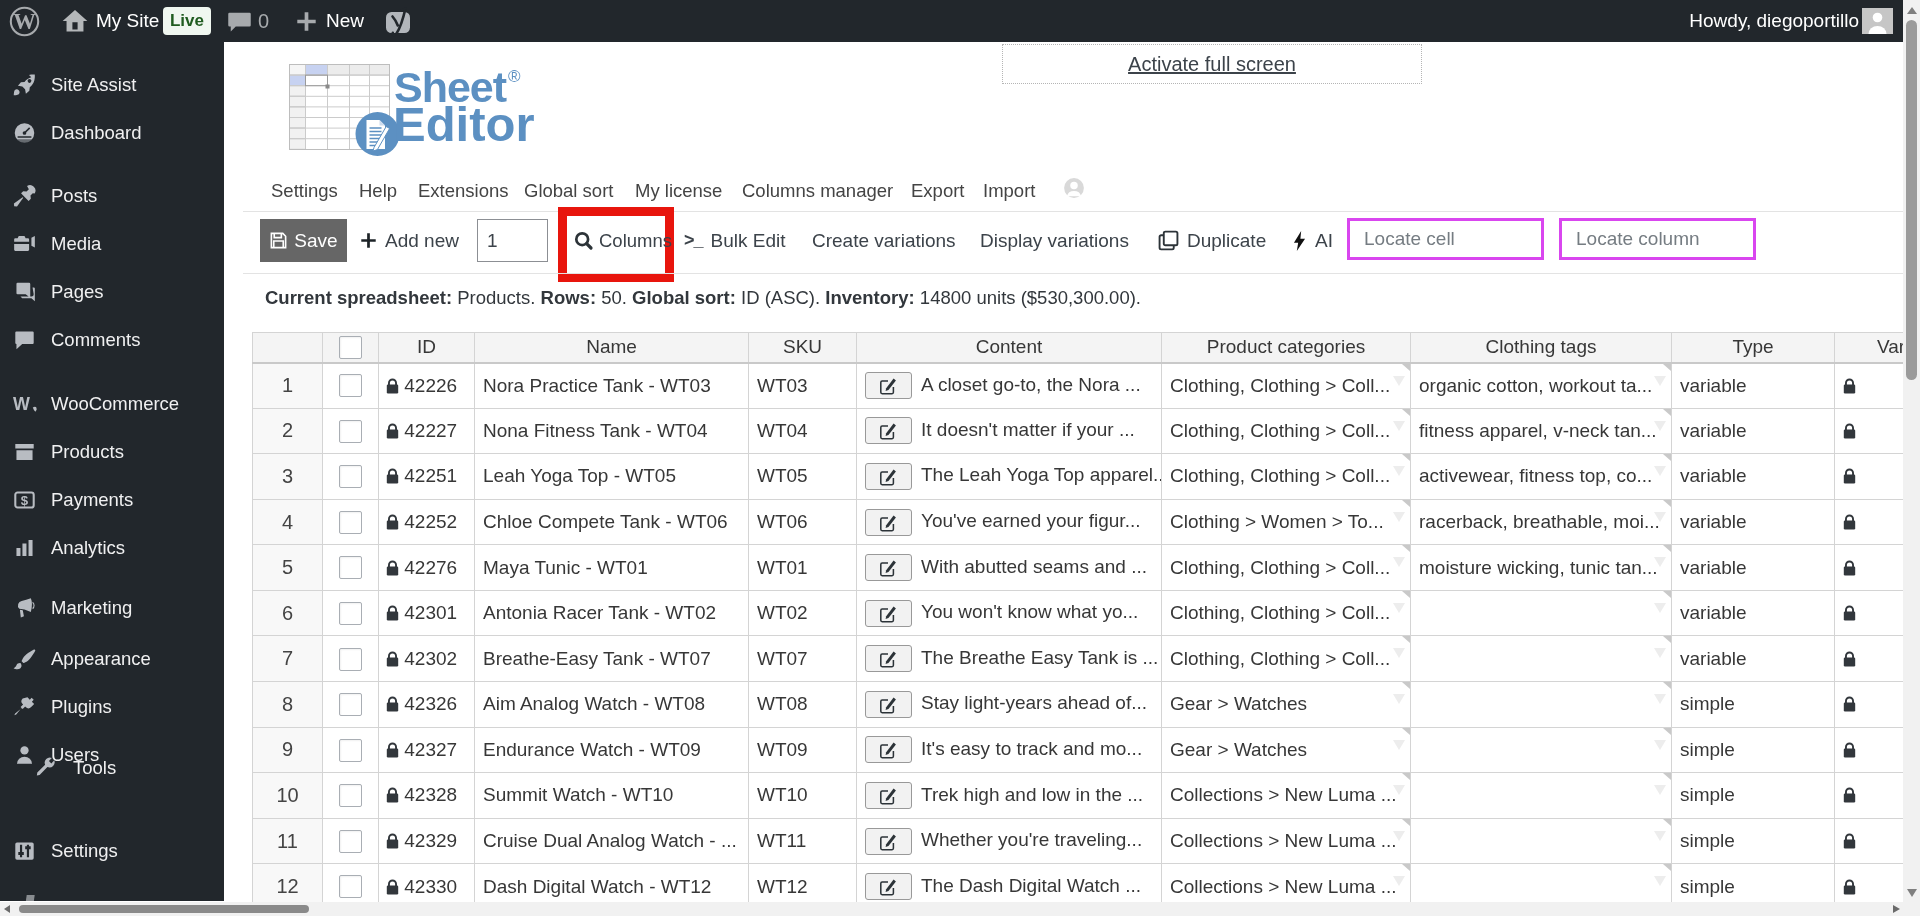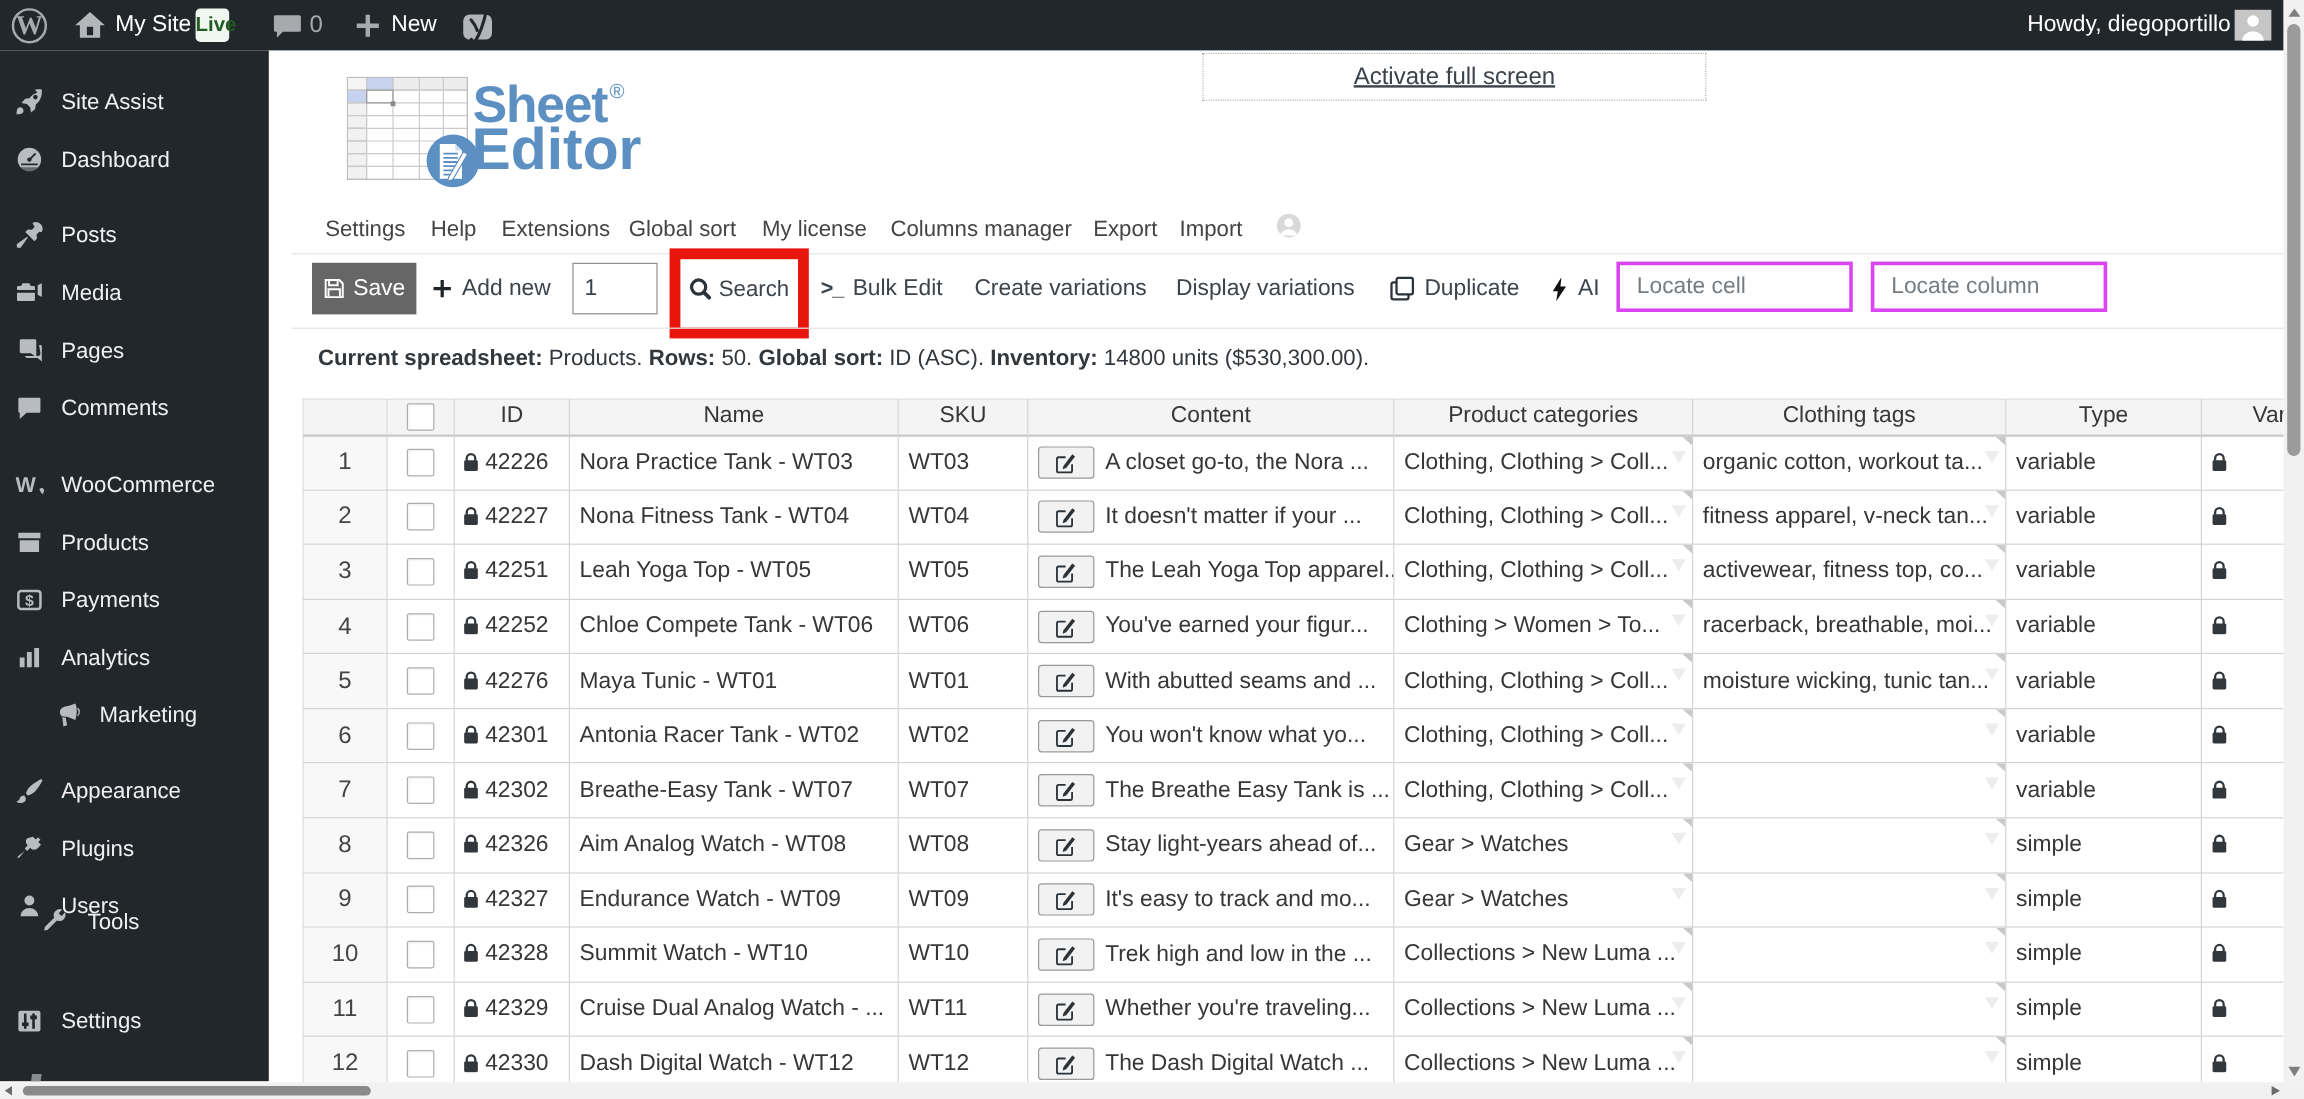--- a/index.html
+++ b/index.html
@@ -3,21 +3,21 @@
 <meta charset="utf-8">
 <style>
 * { margin:0; padding:0; box-sizing:border-box; }
 html,body { width:1920px; height:916px; overflow:hidden; font-family:"Liberation Sans",sans-serif; background:#fff; }
 .abs { position:absolute; }
 
 #adminbar { position:absolute; left:0; top:0; width:1903px; height:42px; background:#22272c; color:#f0f0f1; }
 #adminbar .itm { position:absolute; top:0; height:42px; display:flex; align-items:center; }
 .ab-txt { font-size:19px; color:#fff; }
 .ab-gray { color:#a7aaad; }
-#livebadge { position:absolute; left:163px; top:7px; width:28px; height:28px; background:#f0f7f0; color:#205c20; font-size:17px; font-weight:bold; border-radius:4px; text-align:center; line-height:28px; }
+#livebadge { position:absolute; left:163px; top:7px; width:48px; height:28px; background:#f0f7f0; color:#205c20; font-size:17px; font-weight:bold; border-radius:4px; text-align:center; line-height:28px; }
 
 #sidebar { position:absolute; left:0; top:42px; width:224px; height:859px; background:#22272c; overflow:hidden; }
 .mi { position:absolute; left:0; width:224px; height:48px; }
 .mi svg { position:absolute; left:13px; top:50%; transform:translateY(-50%); }
 .mi .t { position:absolute; left:51px; top:50%; transform:translateY(-50%); font-size:18.5px; color:#f0f0f1; white-space:nowrap; }
 #fsbox { position:absolute; left:1002px; top:44px; width:420px; height:40px; border:1px dotted #b5b5b5; text-align:center; line-height:38px; font-size:20px; color:#3c434a; }
 #fsbox span { text-decoration:underline; }
 
 #nav { position:absolute; left:0; top:180px; height:22px; font-size:18.5px; color:#444; white-space:nowrap; }
 #nav span { position:absolute; top:0; }
@@ -174,21 +174,21 @@
         <text x="10" y="14.3" text-anchor="middle" font-size="11.5" font-weight="bold" fill="#b8bcc2" font-family="Liberation Sans,sans-serif">$</text>
       </svg>
     <span class="t">Payments</span>
   </div>
   <div class="mi" style="top:482px;">
     <svg width="23" height="23" viewBox="0 0 20 20">
         <path fill="#b8bcc2" d="M3 10h3.5v7h-3.5zM8.2 6h3.5v11h-3.5zM13.5 3h3.5v14h-3.5z"></path>
       </svg>
     <span class="t">Analytics</span>
   </div>
-  <div class="mi" style="top:530px;margin-left:32px;">
+  <div class="mi" style="top:542px;">
     <svg width="23" height="23" viewBox="0 0 20 20">
         <path fill="#b8bcc2" d="M15.5 1.5 q2 4.5 0 12 l-5.5-2.2 -4.5-.6 q-1.8-1.8-1-4.2 q.8-2 3-2.6 l4-1zM6 11.5 l2.5.4 1 5.3 -2.7 1z"></path>
         <path fill="#b8bcc2" d="M17.3 4.5 a4.3 4.3 0 0 1 0 6.5 l-.5-1 a3 3 0 0 0 0-4.5z"></path>
       </svg>
     <span class="t">Marketing</span>
   </div>
   <div class="mi" style="top:593px;">
     <svg width="23" height="23" viewBox="0 0 20 20">
         <path fill="#b8bcc2" d="M18.5 1.5s-6.5 3.5-9 6.5c-1.2 1.4-2 4-2 4l1.5 1.5s2.6-.8 4-2c3-2.5 6.5-9 6.5-9zM6.5 13.5c-1.5-.2-3 .5-3.5 2-.4 1.2-1.5 2-2.5 2.5 1.5 1 4.2 1.3 5.7.2 1.2-.9 1.5-2.4.9-3.6z"></path>
       </svg>
@@ -300,21 +300,21 @@
     </svg>
   <span>Add new</span>
 </div>
 <input class="tinput" style="left: 477px; width: 71px; padding-left: 9px;" value="1">
 <div id="redbox"></div>
 <div class="tb" style="left:574px; gap:5px; font-size:18.5px;">
   <svg width="20" height="20" viewBox="0 0 20 20">
       <circle cx="8.2" cy="8.2" r="5.9" fill="none" stroke="#2c3338" stroke-width="2.7"></circle>
       <path d="M12.6 12.6 L17 17" stroke="#2c3338" stroke-width="3.2" stroke-linecap="round"></path>
     </svg>
-  <span>Search</span>
+  <span>Columns</span>
 </div>
 <div class="tb" style="left:684px;">
   <span style="font-weight:bold; font-size:18px; letter-spacing:-1px;">&gt;_</span>
   <span>Bulk Edit</span>
 </div>
 <div class="tb" style="left:812px;">
     <span>Create variations</span>
   </div>
 <div class="tb" style="left:980px;">
     <span>Display variations</span>

